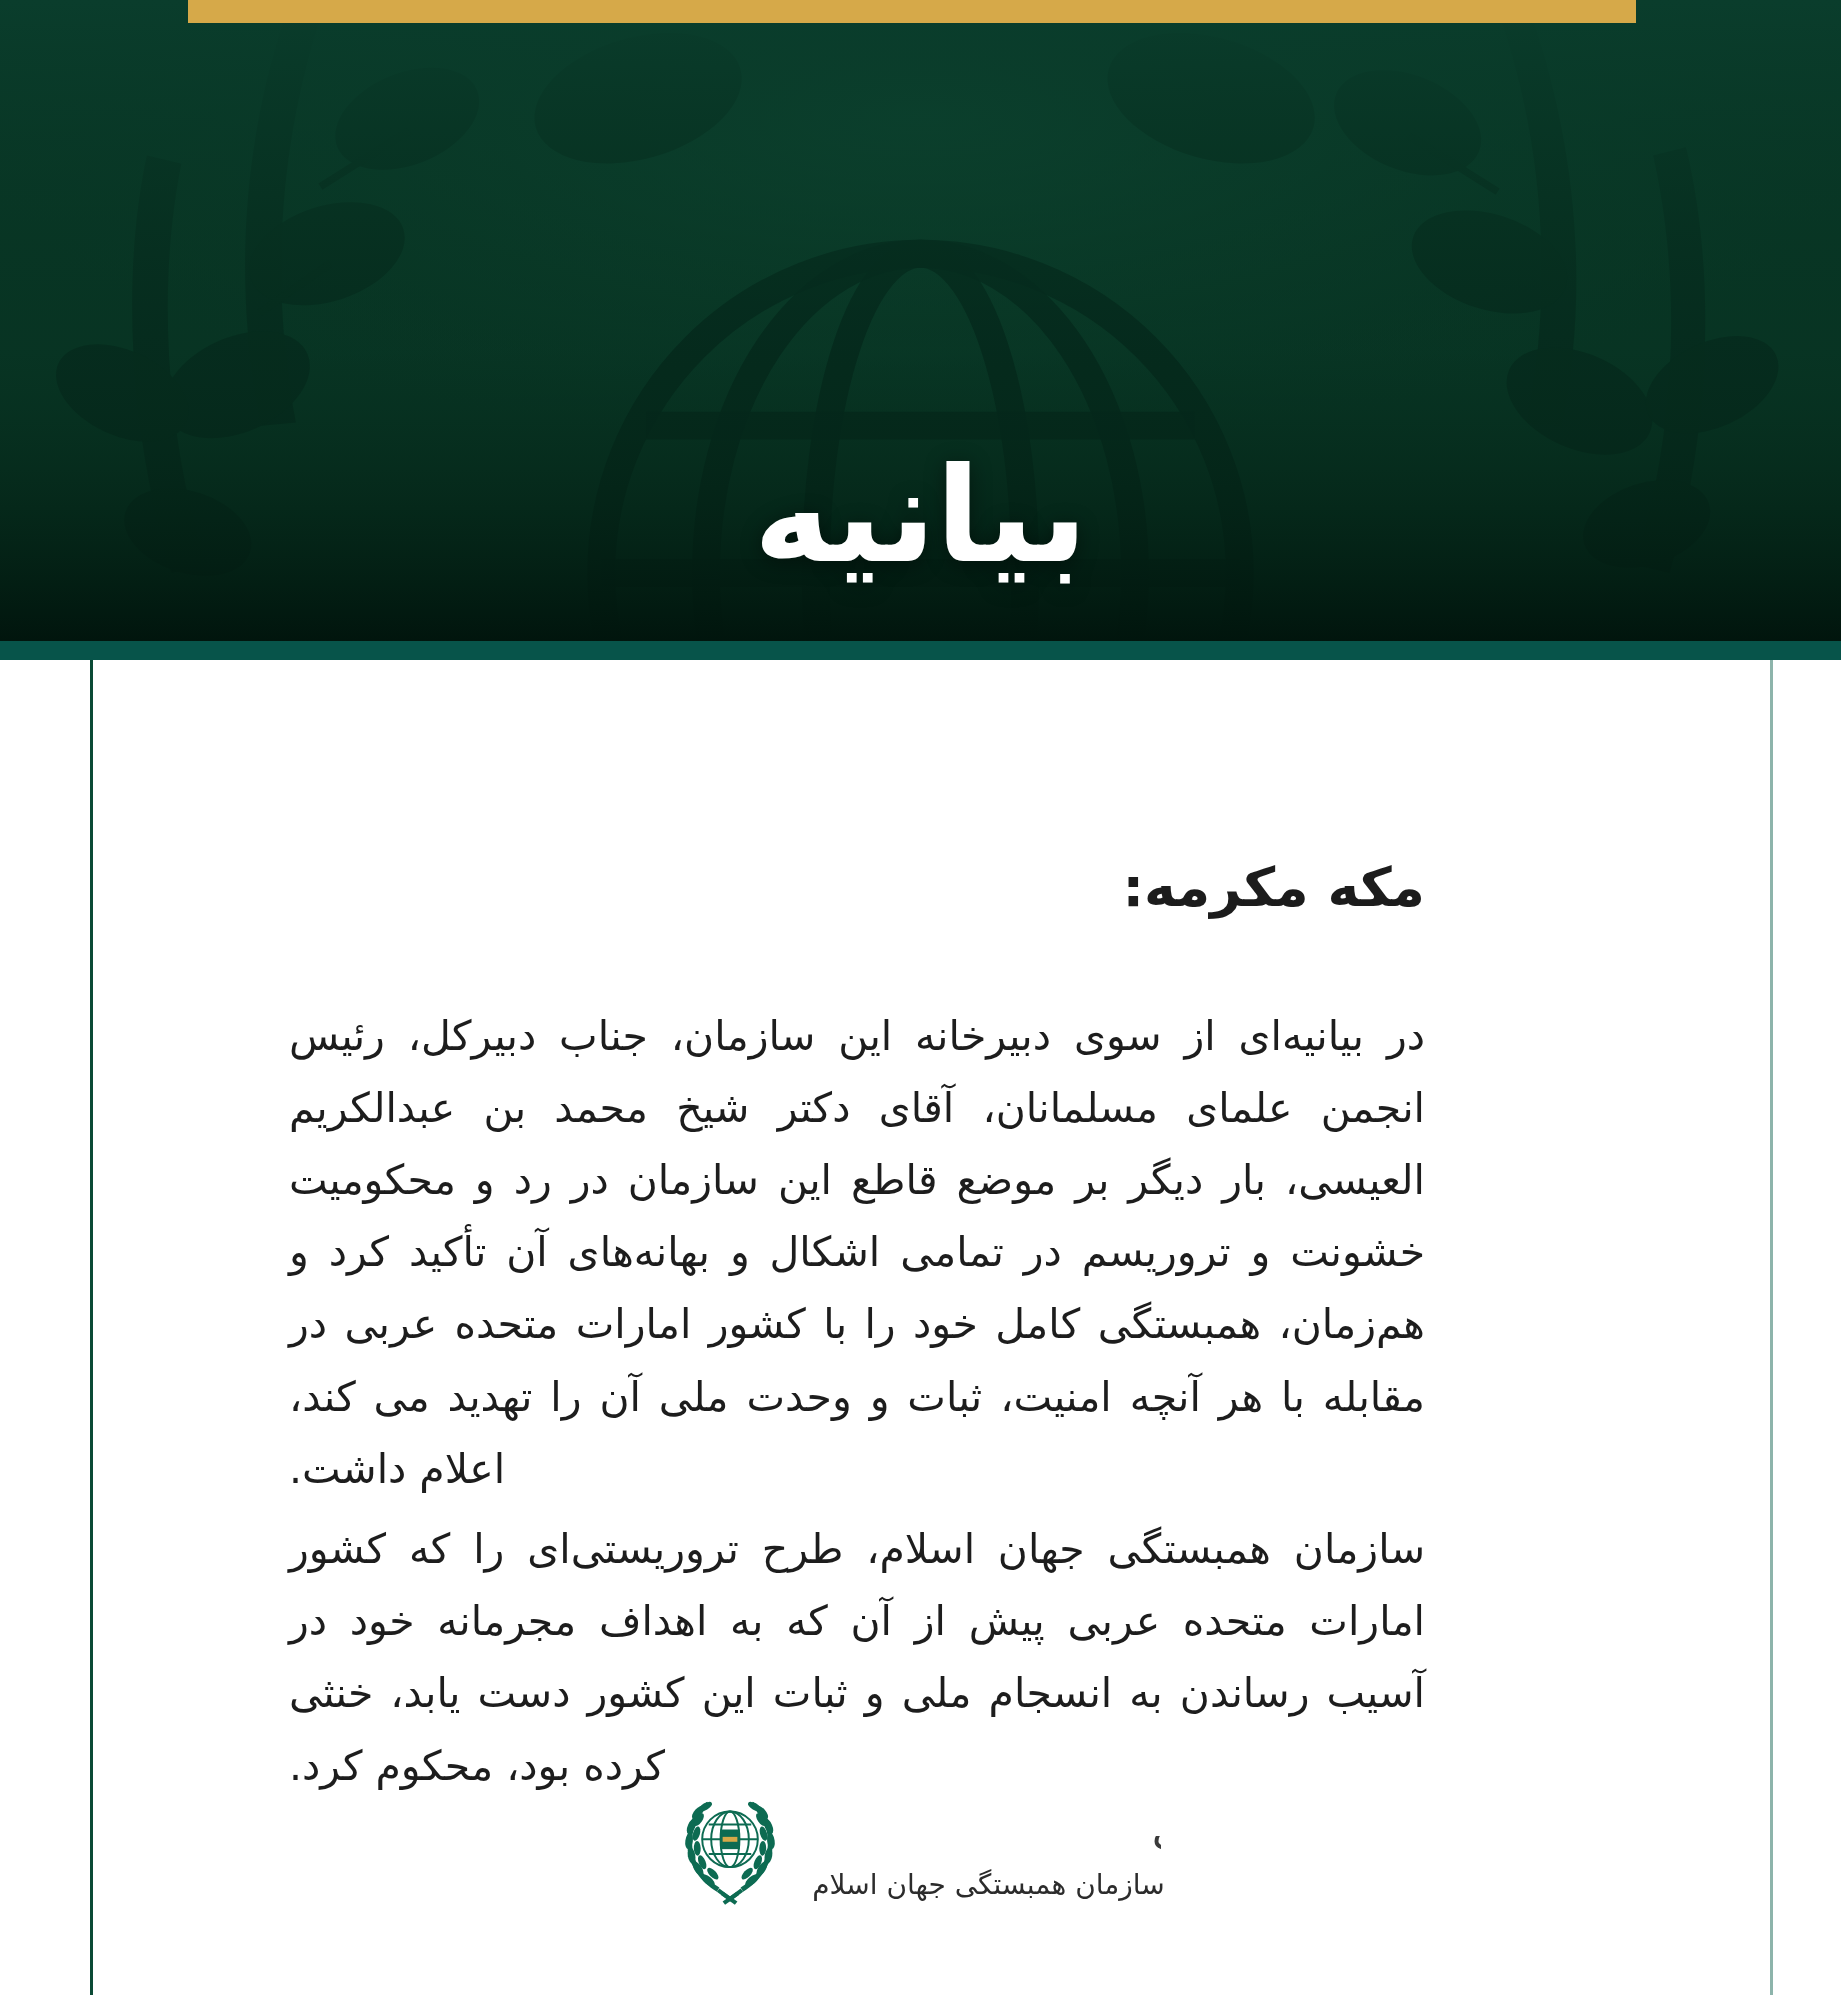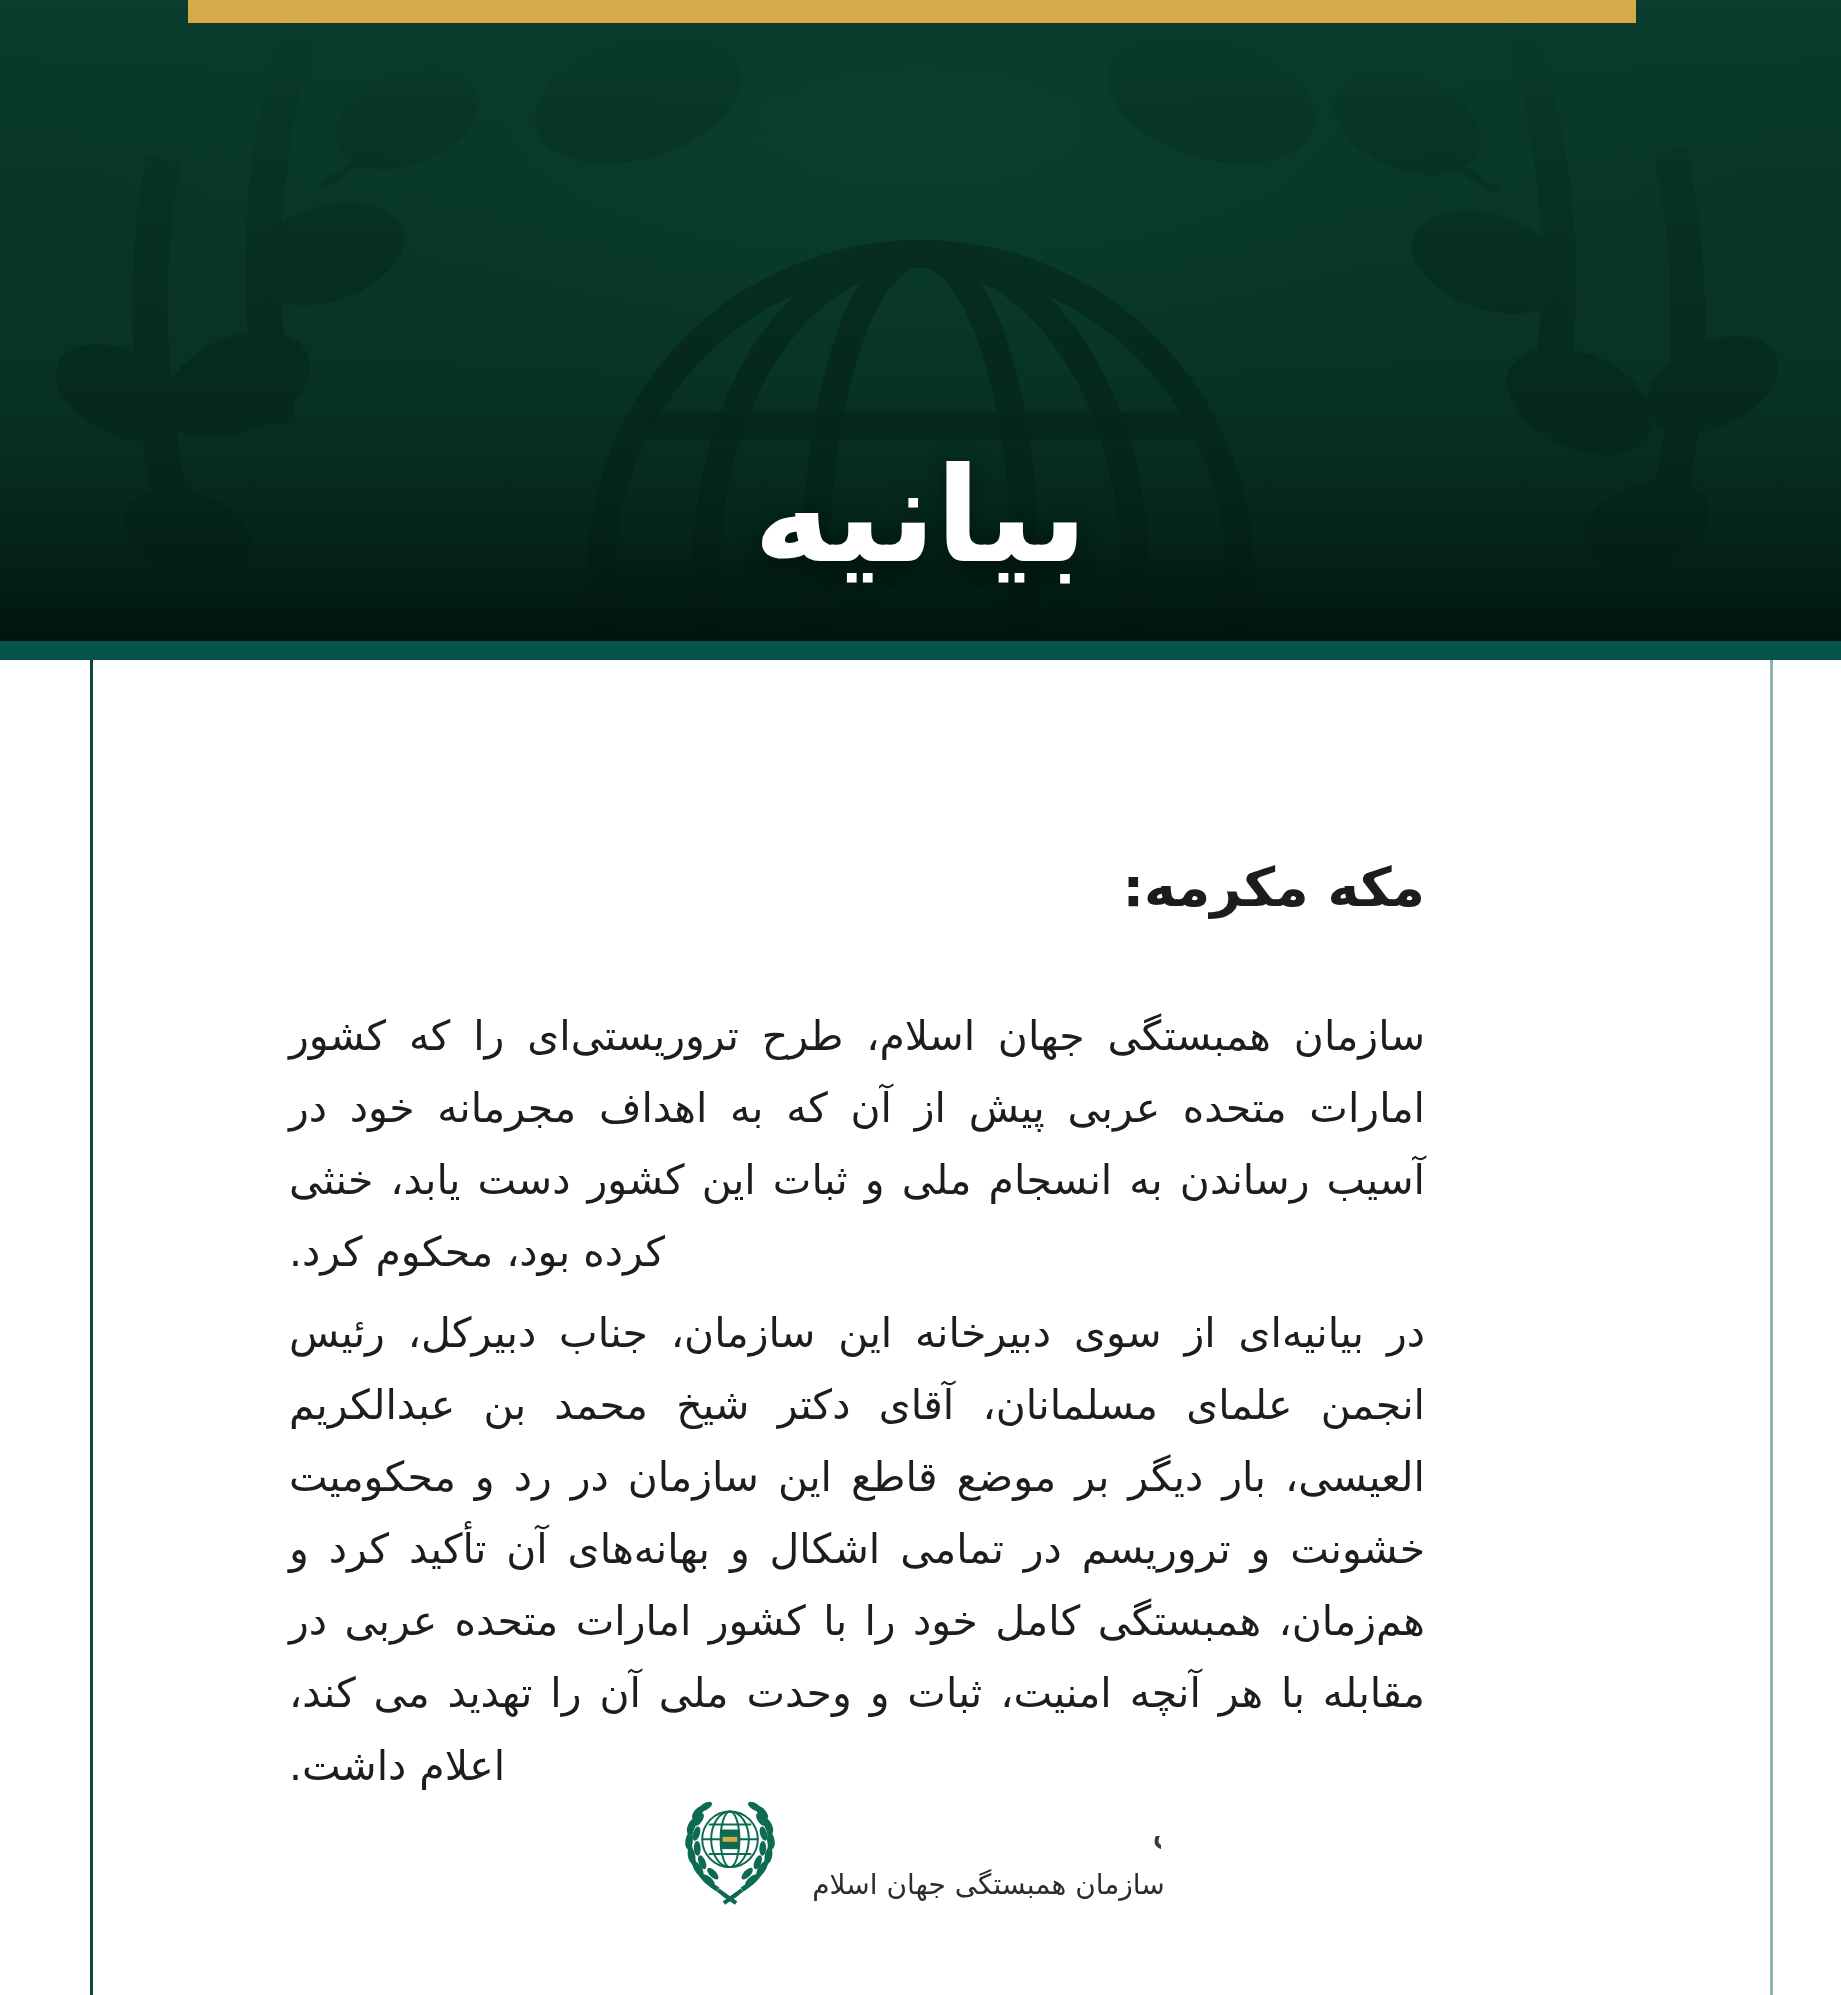--- a/index.html
+++ b/index.html
@@ -224,22 +224,22 @@
 </div>
 
 <div class="teal-band"></div>
 
 <div class="sheet"></div>
 <div class="rule-left"></div>
 <div class="rule-right"></div>
 
 <div class="content">
   <div class="salutation">مکه مکرمه:</div>
+  <p class="para">در بیانیه‌ای از سوی دبیرخانه این سازمان، جناب دبیرکل، رئیس انجمن علمای مسلمانان، آقای دکتر شیخ محمد بن عبدالکریم العیسی، بار دیگر بر موضع قاطع این سازمان در رد و محکومیت خشونت و تروریسم در تمامی اشکال و بهانه‌های آن تأکید کرد و هم‌زمان، همبستگی کامل خود را با کشور امارات متحده عربی در مقابله با هر آنچه امنیت، ثبات و وحدت ملی آن را تهدید می کند، اعلام داشت.</p>
   <p class="para">سازمان همبستگی جهان اسلام، طرح تروریستی‌ای را که کشور امارات متحده عربی پیش از آن که به اهداف مجرمانه خود در آسیب رساندن به انسجام ملی و ثبات این کشور دست یابد، خنثی کرده بود، محکوم کرد.</p>
-  <p class="para">در بیانیه‌ای از سوی دبیرخانه این سازمان، جناب دبیرکل، رئیس انجمن علمای مسلمانان، آقای دکتر شیخ محمد بن عبدالکریم العیسی، بار دیگر بر موضع قاطع این سازمان در رد و محکومیت خشونت و تروریسم در تمامی اشکال و بهانه‌های آن تأکید کرد و هم‌زمان، همبستگی کامل خود را با کشور امارات متحده عربی در مقابله با هر آنچه امنیت، ثبات و وحدت ملی آن را تهدید می کند، اعلام داشت.</p>
 </div>
 
 <div class="footer-logo">
 
   <svg class="emblem" viewBox="0 0 132 140" xmlns="http://www.w3.org/2000/svg">
     <g stroke="#0d6b52" stroke-width="2.4" fill="none">
       <circle cx="66" cy="60" r="34"></circle>
       <ellipse cx="66" cy="60" rx="11.5" ry="34"></ellipse>
       <ellipse cx="66" cy="60" rx="23" ry="34"></ellipse>
       <line x1="32" y1="60" x2="100" y2="60"></line>

